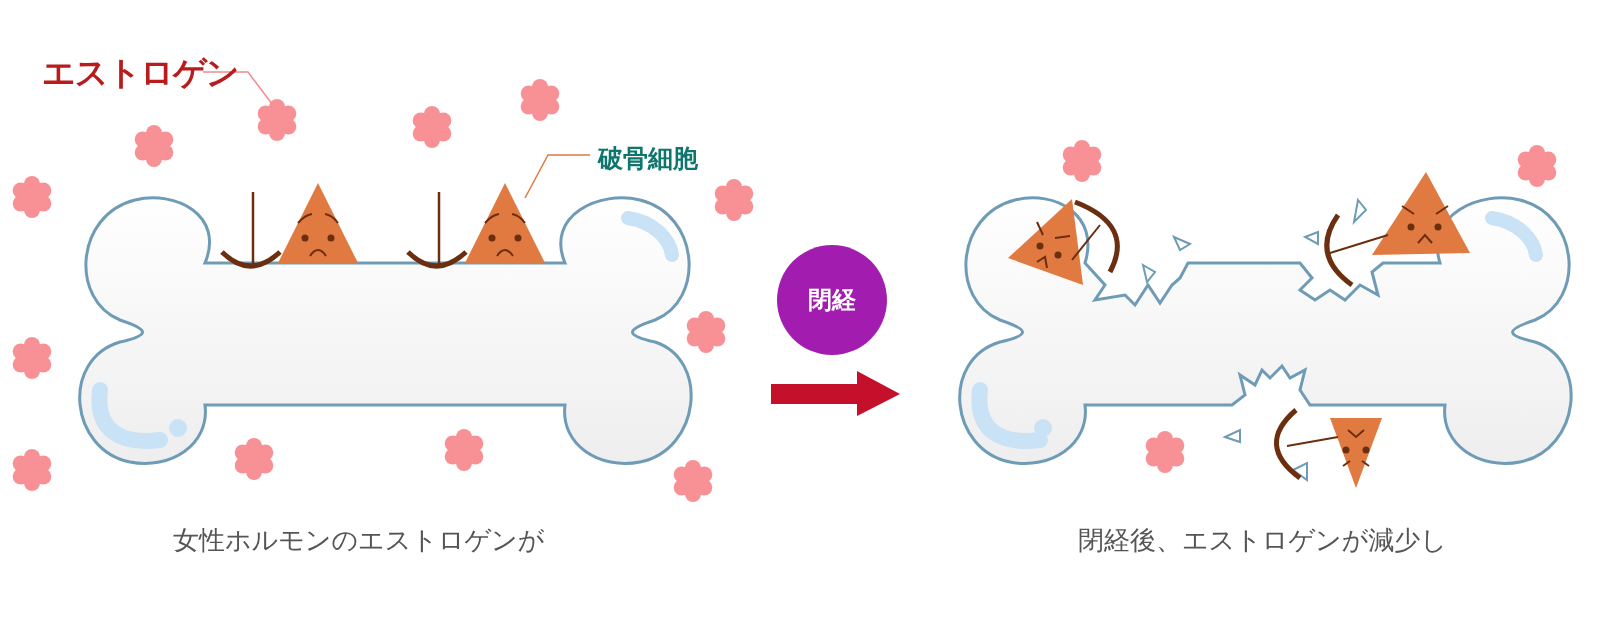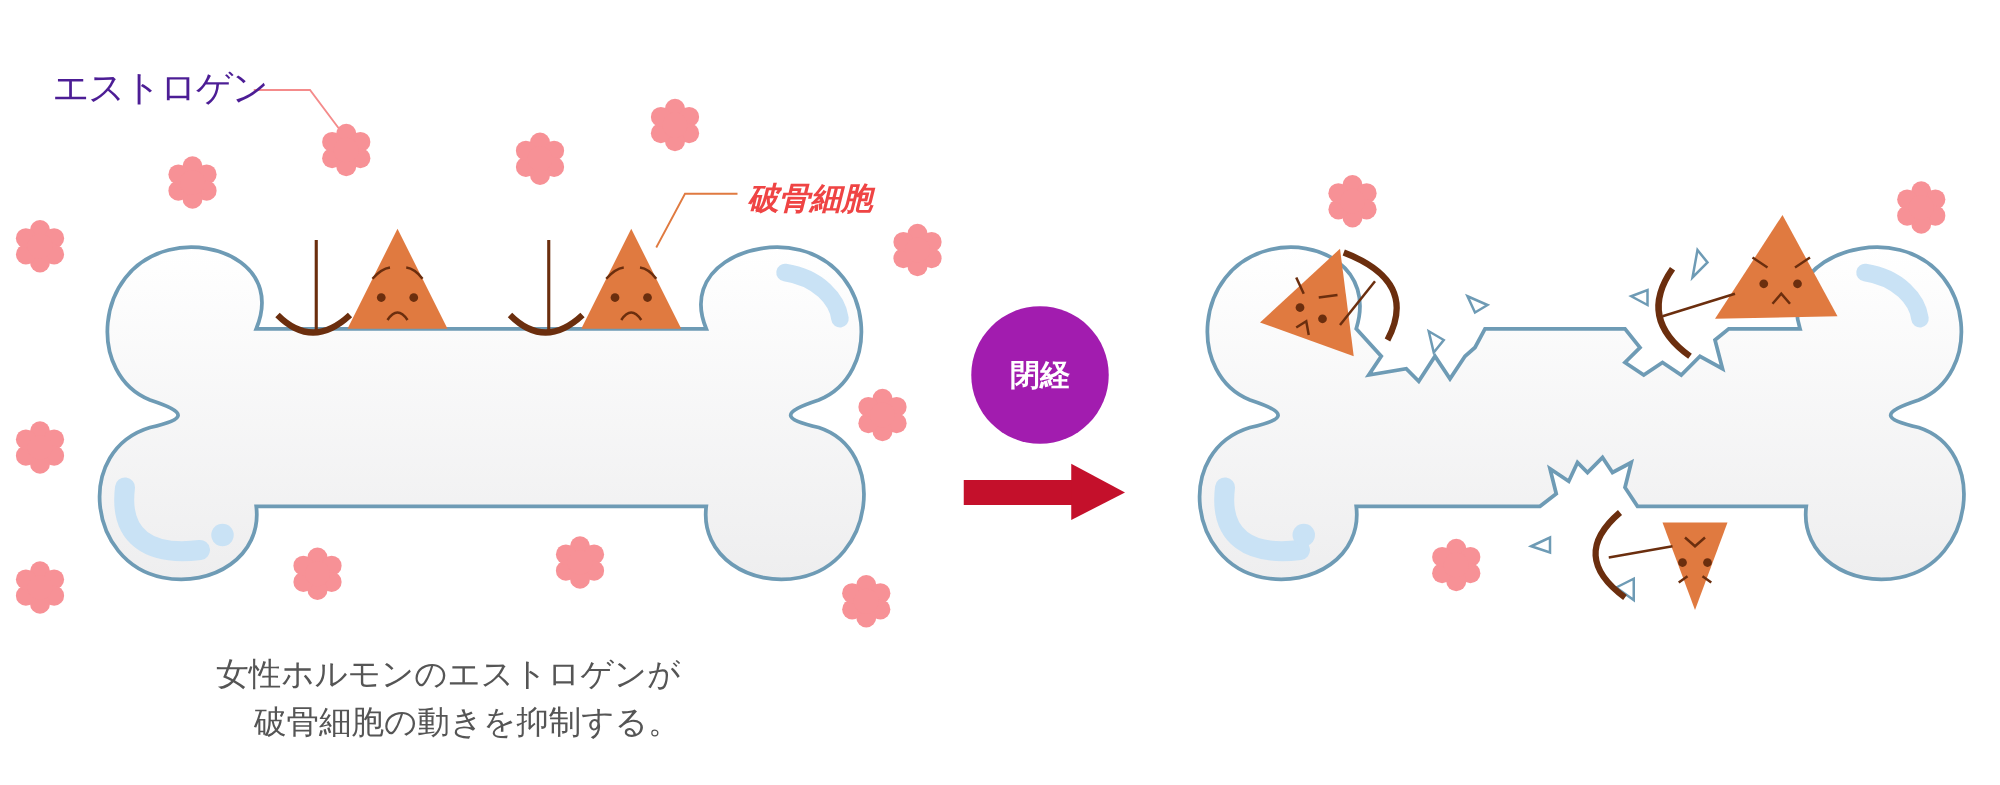--- a/index.html
+++ b/index.html
@@ -1,19 +1,19 @@
 <!DOCTYPE html>
 <html><head>
 <meta charset="utf-8">
 <style>
   html, body { margin:0; padding:0; background:#ffffff; }
   body { width:1600px; height:628px; position:relative; overflow:hidden; font-family:"DejaVu Sans", sans-serif; }
   svg.canvas { position:absolute; left:0; top:0; }
-  .label-estrogen { position:absolute; left:42px; top:51px; font-size:29px; font-weight:normal; color:#4c1d95; letter-spacing:-1px; }
-  .label-osteoclast { position:absolute; left:598px; top:142px; font-size:25px; font-weight:bold; color:#ef4444;font-style:italic; }
+  .label-estrogen { position:absolute; left:42px; top:51px; font-size:33px; font-weight:bold; color:#b91c1c; letter-spacing:-1px; }
+  .label-osteoclast { position:absolute; left:598px; top:142px; font-size:25px; font-weight:bold; color:#0f766e; }
   .badge { position:absolute; left:777px; top:245px; width:110px; height:110px; border-radius:50%; background:#a21caf; color:#fff; font-size:24px; font-weight:bold; display:flex; align-items:center; justify-content:center; }
   .caption { position:absolute; font-size:26px; color:#555555; line-height:38px;text-align:right; }
   .caption.left { left:173px; top:521px; }
   .caption.right { left:1078px; top:521px; }
 </style>
 </head>
 <body>
 
 <svg class="canvas" width="1600" height="628" viewBox="0 0 1600 628">
   <defs>
@@ -133,16 +133,16 @@
     <use href="#flower" x="1165" y="452"></use>
   </g>
 </svg>
 
 <div class="label-estrogen">エストロゲン</div>
 <div class="label-osteoclast">破骨細胞</div>
 <div class="badge">閉経</div>
 
 <div class="caption left">
   <div>女性ホルモンのエストロゲンが</div>
-  <div>破骨細胞の動きを抑制する。</div>
 </div>
 <div class="caption right">
+  <div>閉経後、エストロゲンが減少し</div>
 </div>
 
 </body></html>

